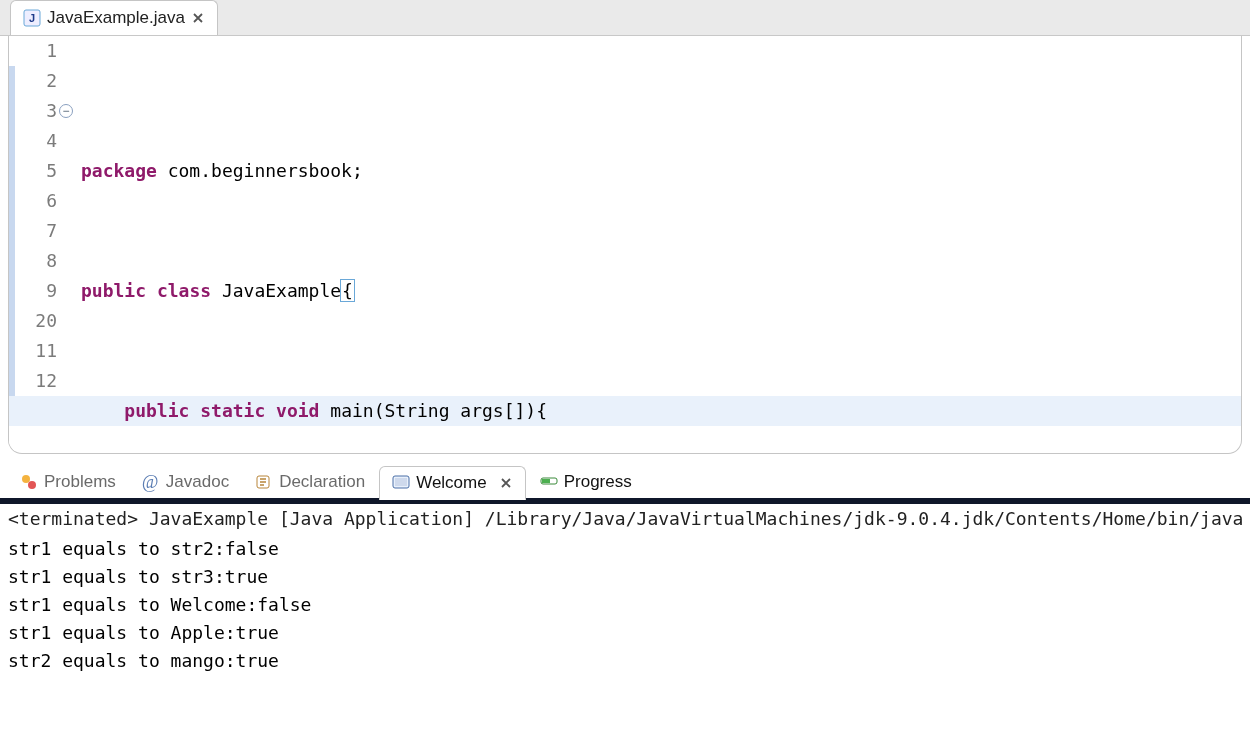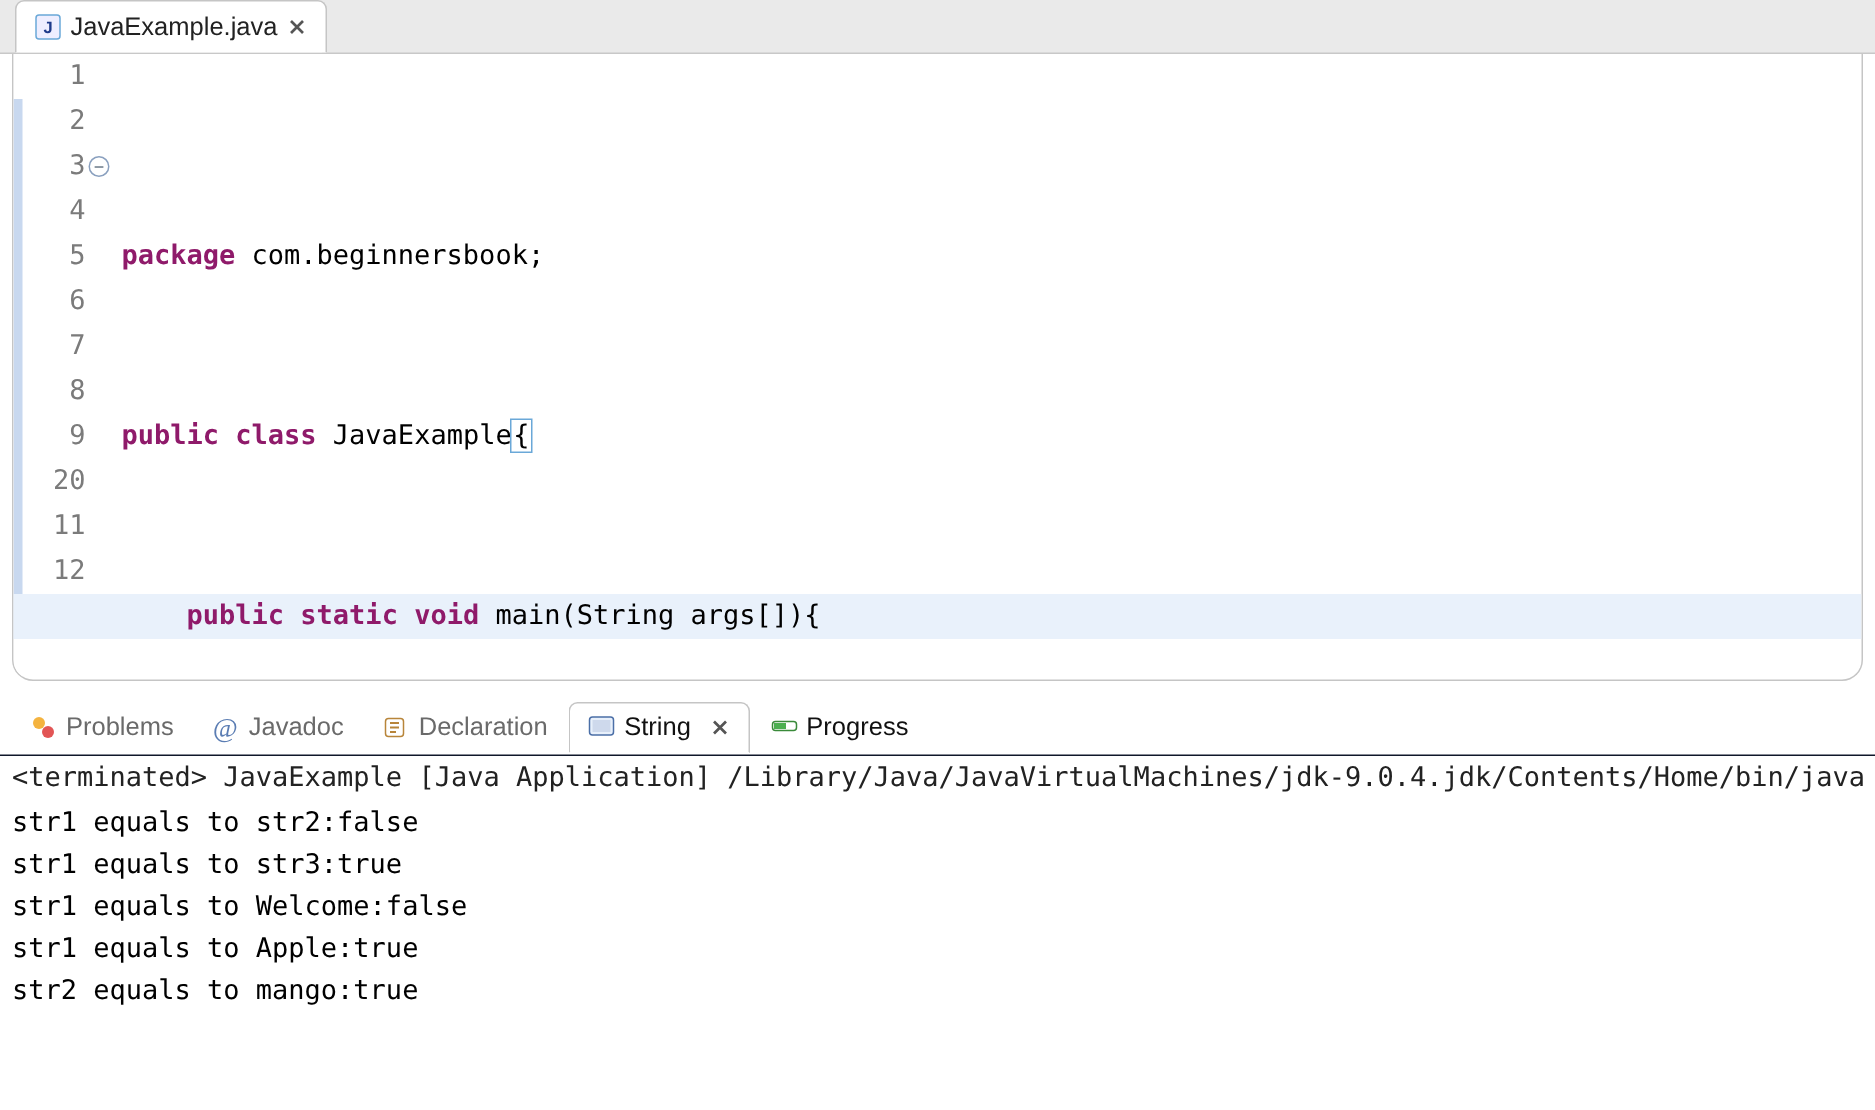--- a/index.html
+++ b/index.html
@@ -118,21 +118,21 @@
   }
   .bottom-tabs {
     display: flex;
     align-items: center;
     height: 38px;
     gap: 2px;
     padding: 0 8px;
     font-family: "Helvetica Neue", Arial, sans-serif;
     font-size: 17px;
     color: #6a6a6a;
-    border-bottom: 1px solid #0f172a;
+    border-bottom: 6px solid #0f172a;
   }
   .bottom-tab {
     display: flex;
     align-items: center;
     gap: 6px;
     padding: 4px 12px;
     height: 34px;
   }
   .bottom-tab.active {
     color: #111;
@@ -258,21 +258,21 @@
           <path d="M5 6h6M5 9h6M5 12h4" stroke="#b8853a" stroke-width="1.3"></path>
         </svg>
       <span>Declaration</span>
     </div>
 
     <div class="bottom-tab active">
       <svg class="ticon" viewBox="0 0 18 18">
           <rect x="1" y="2" width="16" height="12" rx="2" fill="#e8f0fb" stroke="#4b6fa7"></rect>
           <rect x="3" y="4" width="12" height="8" fill="#ced9ec"></rect>
         </svg>
-      <span>String</span>
+      <span>Welcome</span>
       <svg class="close-icon" viewBox="0 0 14 14" style="margin-left:6px">
           <path d="M3 3 L11 11 M11 3 L3 11" stroke="#555" stroke-width="1.8" fill="none"></path>
         </svg>
     </div>
 
     <div class="bottom-tab" style="color:#111">
       <svg class="ticon" viewBox="0 0 18 18">
           <rect x="1" y="5" width="16" height="6" rx="2" fill="#fff" stroke="#3a8a3a"></rect>
           <rect x="2" y="6" width="8" height="4" fill="#4caf50"></rect>
         </svg>

